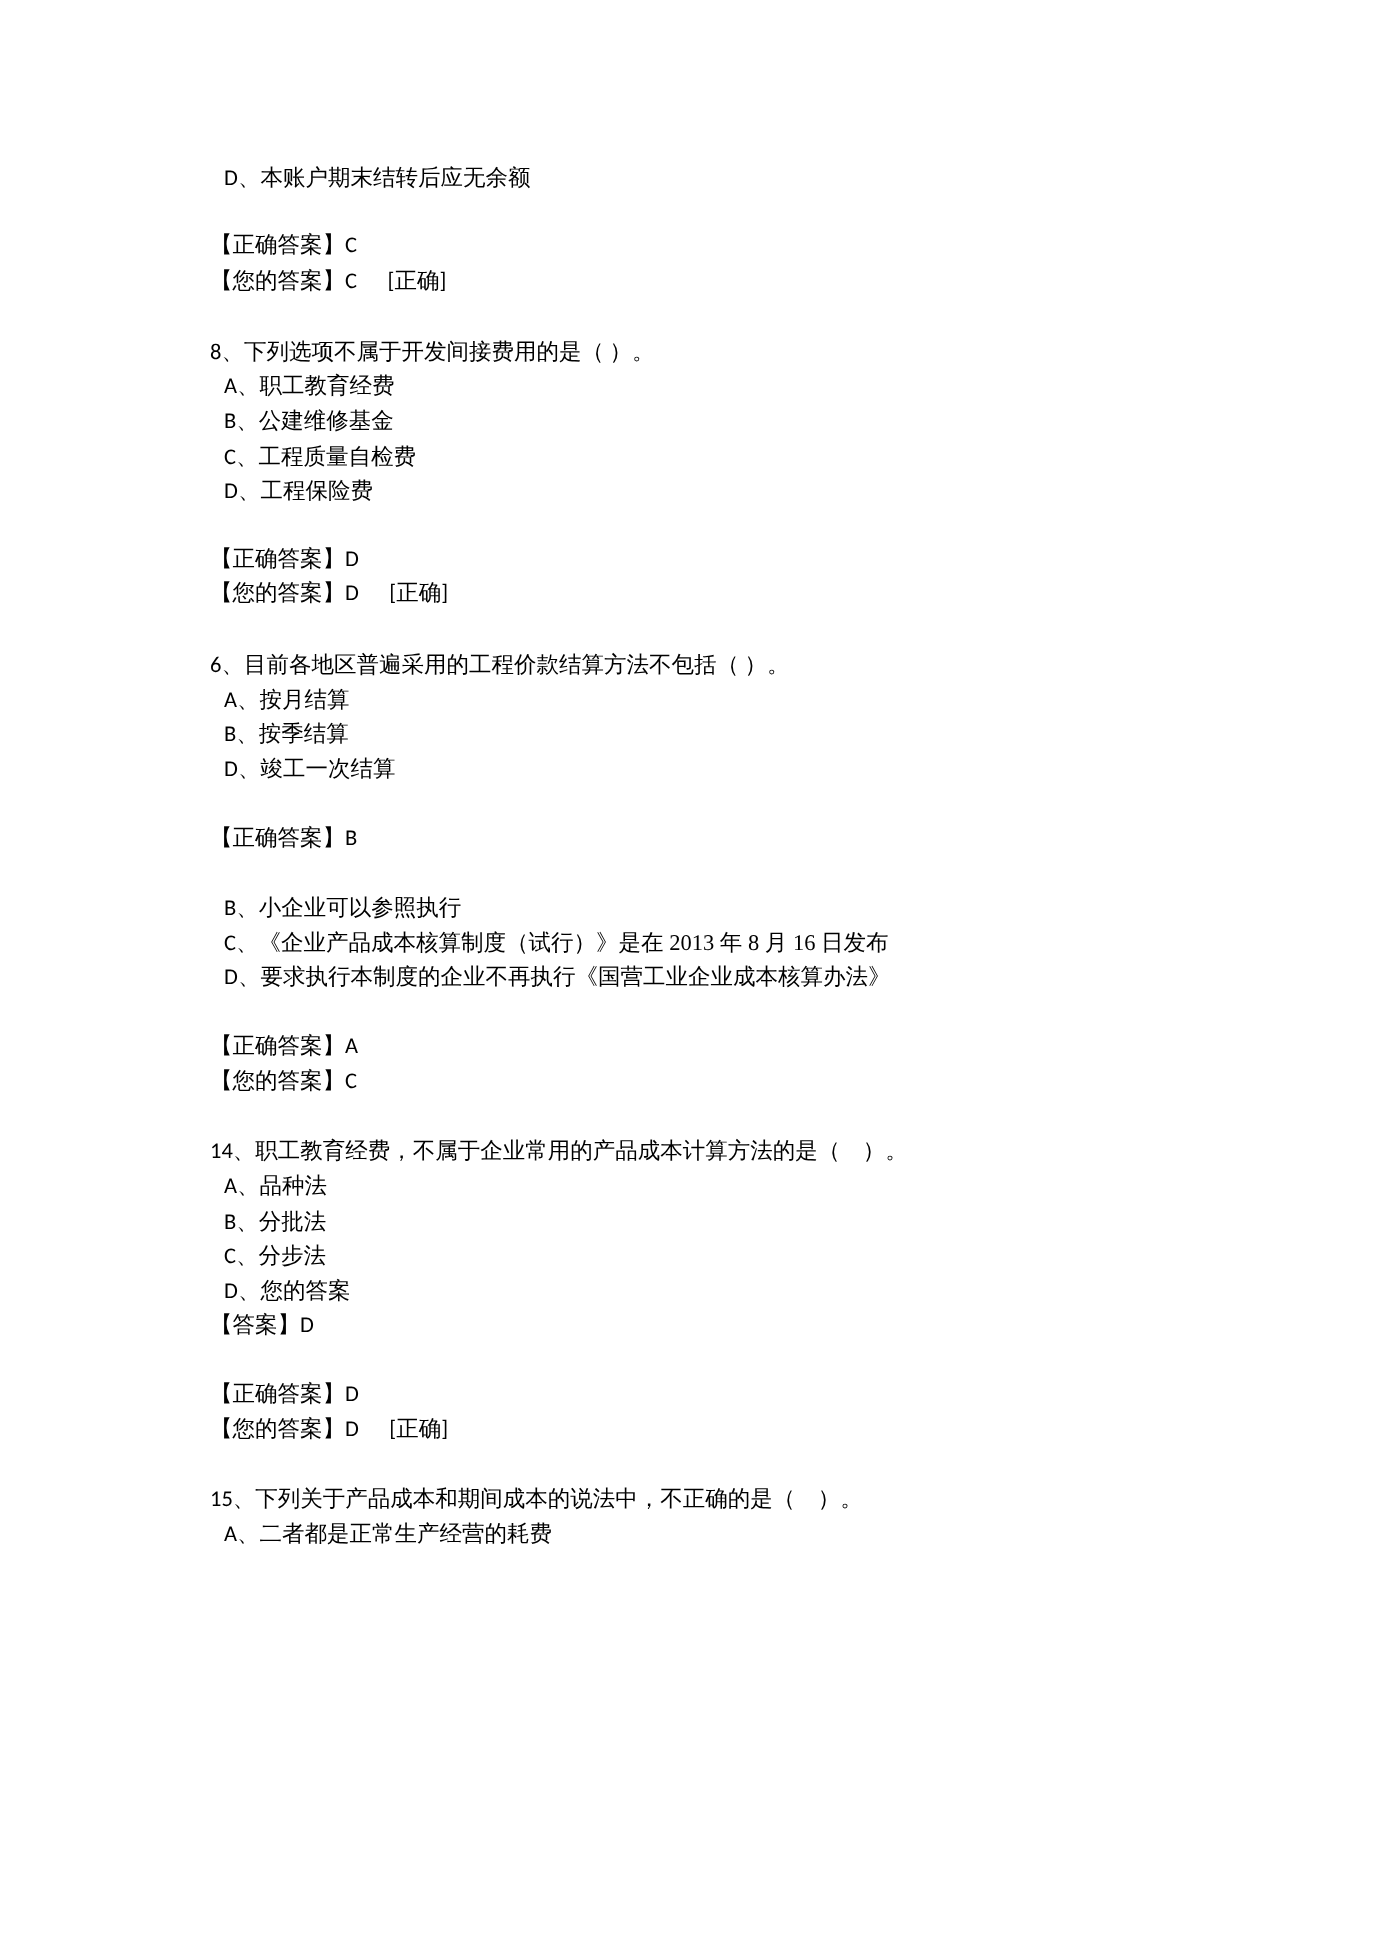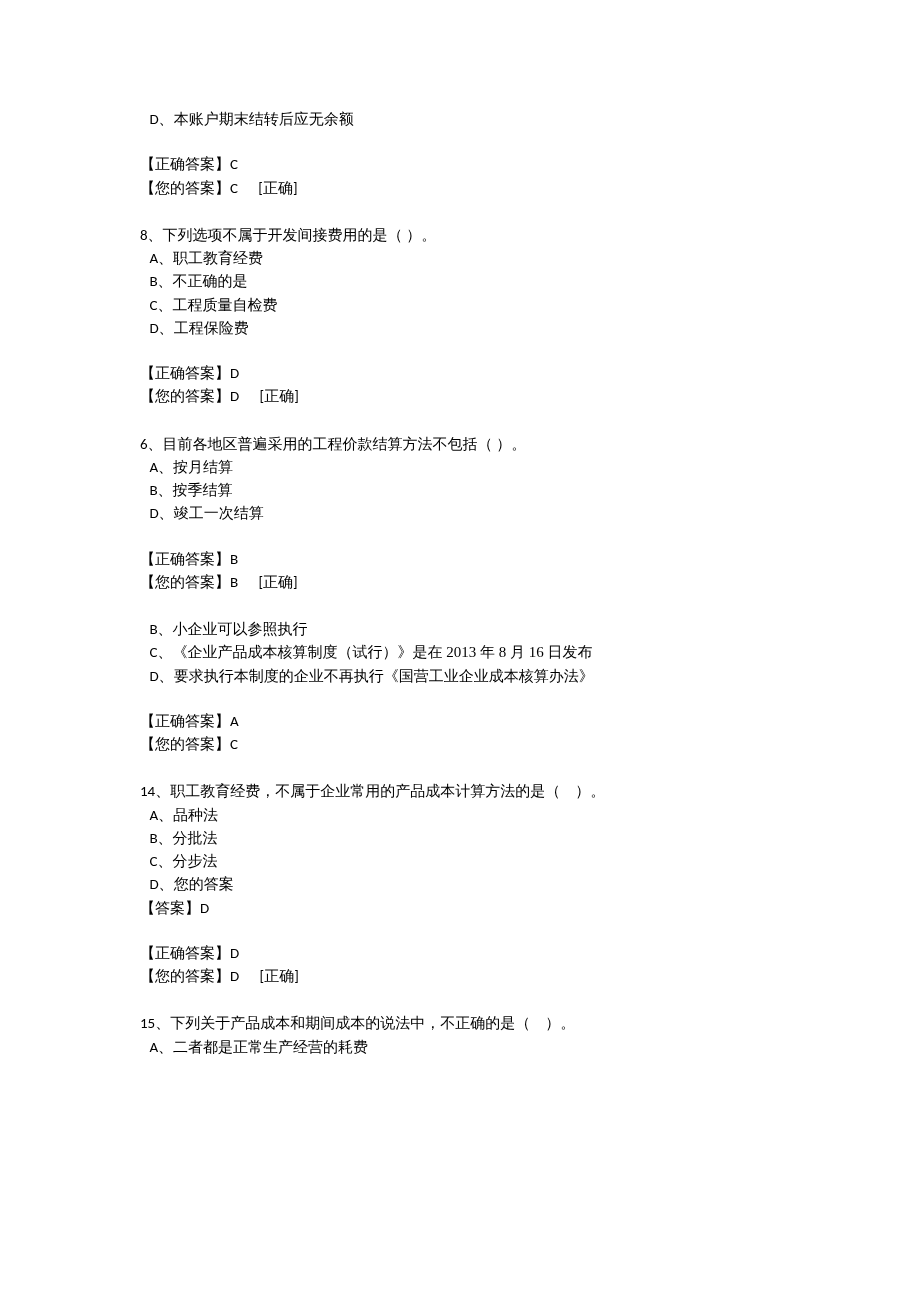--- a/index.html
+++ b/index.html
@@ -33,36 +33,35 @@
   <div class="q-block">
     <div class="line opt"><span class="latin"> D、</span><span>本账户期末结转后应无余额</span></div>
     <div class="gap"></div>
     <div class="line correct-answer"><span>【正确答案】</span><span class="latin">C</span></div>
     <div class="line your-answer"><span>【您的答案】</span><span class="latin">C</span><span class="latin">      [正确]</span></div>
   </div>
 
   <div class="q-block">
     <div class="line"><span class="latin">8、</span><span>下列选项不属于开发间接费用的是（ ）。</span></div>
     <div class="line opt"><span class="latin"> A、</span><span>职工教育经费</span></div>
-    <div class="line opt"><span class="latin"> B、</span><span>不正确的是</span></div>
+    <div class="line opt"><span class="latin"> B、</span><span>公建维修基金</span></div>
     <div class="line opt"><span class="latin"> C、</span><span>工程质量自检费</span></div>
     <div class="line opt"><span class="latin"> D、</span><span>工程保险费</span></div>
     <div class="gap"></div>
     <div class="line correct-answer"><span>【正确答案】</span><span class="latin">D</span></div>
     <div class="line your-answer"><span>【您的答案】</span><span class="latin">D</span><span class="latin">      [正确]</span></div>
   </div>
 
   <div class="q-block">
     <div class="line"><span class="latin">6、</span><span>目前各地区普遍采用的工程价款结算方法不包括（ ）。</span></div>
     <div class="line opt"><span class="latin"> A、</span><span>按月结算</span></div>
     <div class="line opt"><span class="latin"> B、</span><span>按季结算</span></div>
     <div class="line opt"><span class="latin"> D、</span><span>竣工一次结算</span></div>
     <div class="gap"></div>
     <div class="line correct-answer"><span>【正确答案】</span><span class="latin">B</span></div>
-    <div class="line your-answer"><span>【您的答案】</span><span class="latin">B</span><span class="latin">      [正确]</span></div>
   </div>
 
   <div class="q-block">
     <div class="line opt"><span class="latin"> B、</span><span>小企业可以参照执行</span></div>
     <div class="line opt"><span class="latin"> C、</span><span>《企业产品成本核算制度（试行）》是在 2013 年 8 月 16 日发布</span></div>
     <div class="line opt"><span class="latin"> D、</span><span>要求执行本制度的企业不再执行《国营工业企业成本核算办法》</span></div>
     <div class="gap"></div>
     <div class="line correct-answer"><span>【正确答案】</span><span class="latin">A</span></div>
     <div class="line your-answer"><span>【您的答案】</span><span class="latin">C</span><span class="latin"></span></div>
   </div>

